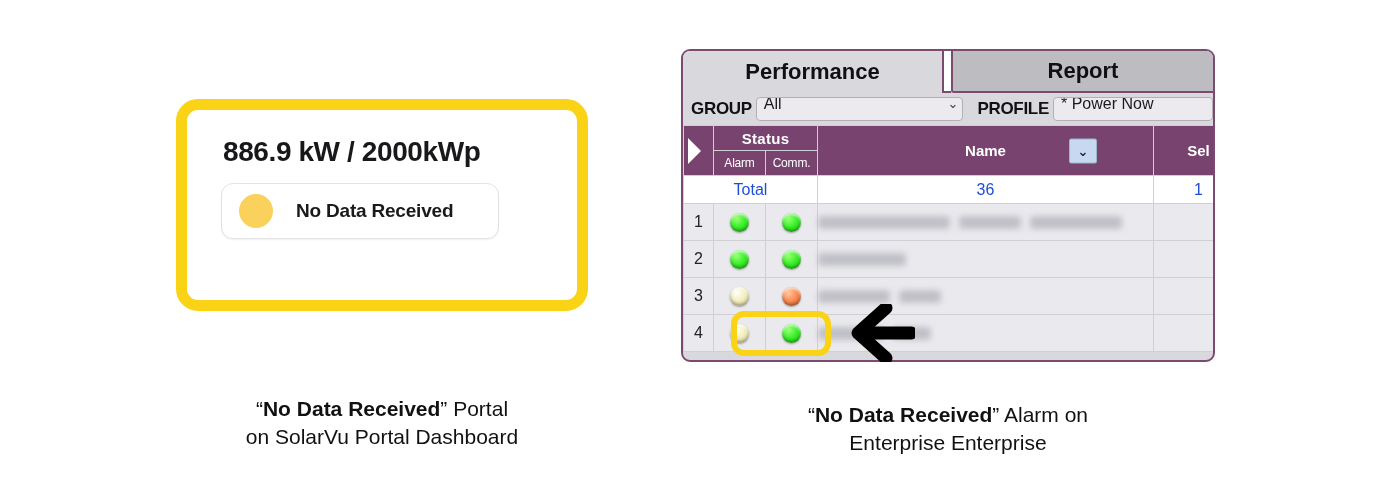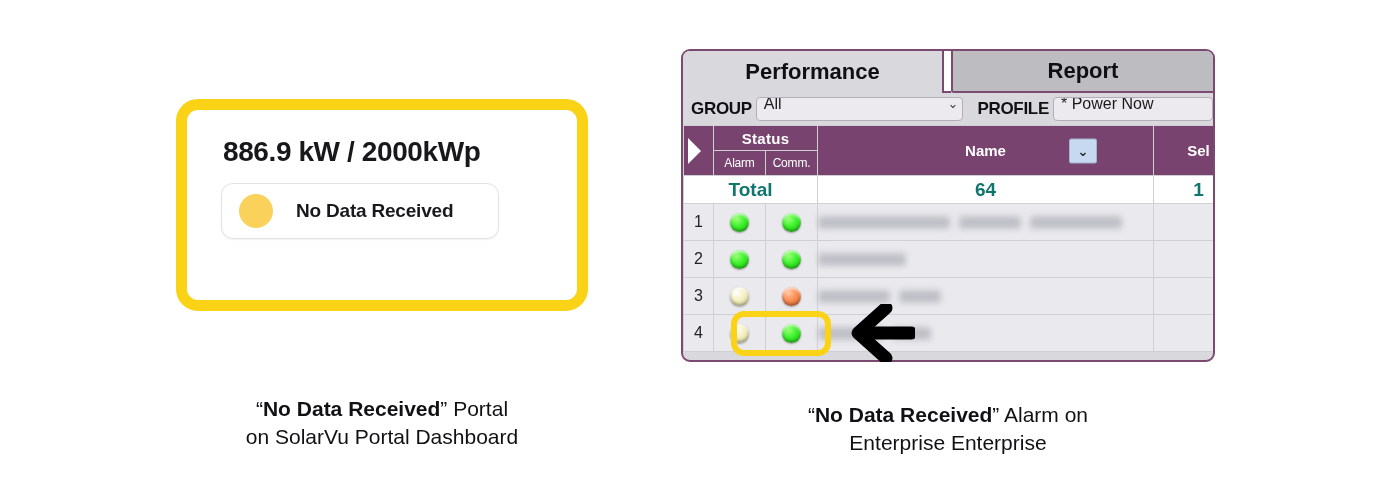--- a/index.html
+++ b/index.html
@@ -231,23 +231,23 @@
     justify-content: center;
     color: #15151a;
     font-size: 13px;
     font-family: "DejaVu Sans", sans-serif;
   }
   #th-select { font-size: 15px; text-align: center; }
 
   tr.total-row td {
     height: 28px;
     background: #ffffff;
-    font-size: 19px;
-    font-weight: bold;
-    color: #0f766e;
+    font-size: 16px;
+    font-weight: normal;
+    color: #1d4ed8;
     text-align: center;
   }
   tr.data-row td {
     height: 37px;
     background: #eaeaee;
     border-color: #dcdce1;
   }
   td.idx {
     text-align: center;
     font-size: 16px;
@@ -357,21 +357,21 @@
         <th id="th-select" rowspan="2">Sel</th>
       </tr>
       <tr>
         <th class="th-sub">Alarm</th>
         <th class="th-sub">Comm.</th>
       </tr>
     </thead>
     <tbody>
       <tr class="total-row">
         <td colspan="3">Total</td>
-        <td>64</td>
+        <td>36</td>
         <td>1</td>
       </tr>
     <tr class="data-row">
           <td class="idx">1</td>
           <td class="light-cell"><span class="led led-green"></span></td>
           <td class="light-cell"><span class="led led-green"></span></td>
           <td class="name-cell"><span class="redacted" style="width: 132px;"></span><span class="redacted" style="width: 62px;"></span><span class="redacted" style="width: 92px;"></span></td>
           <td></td>
         </tr>
         <tr class="data-row">

